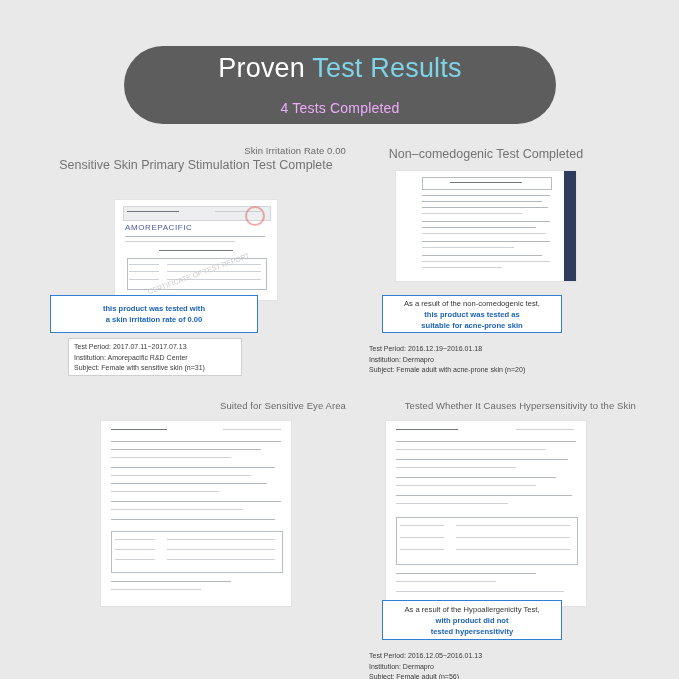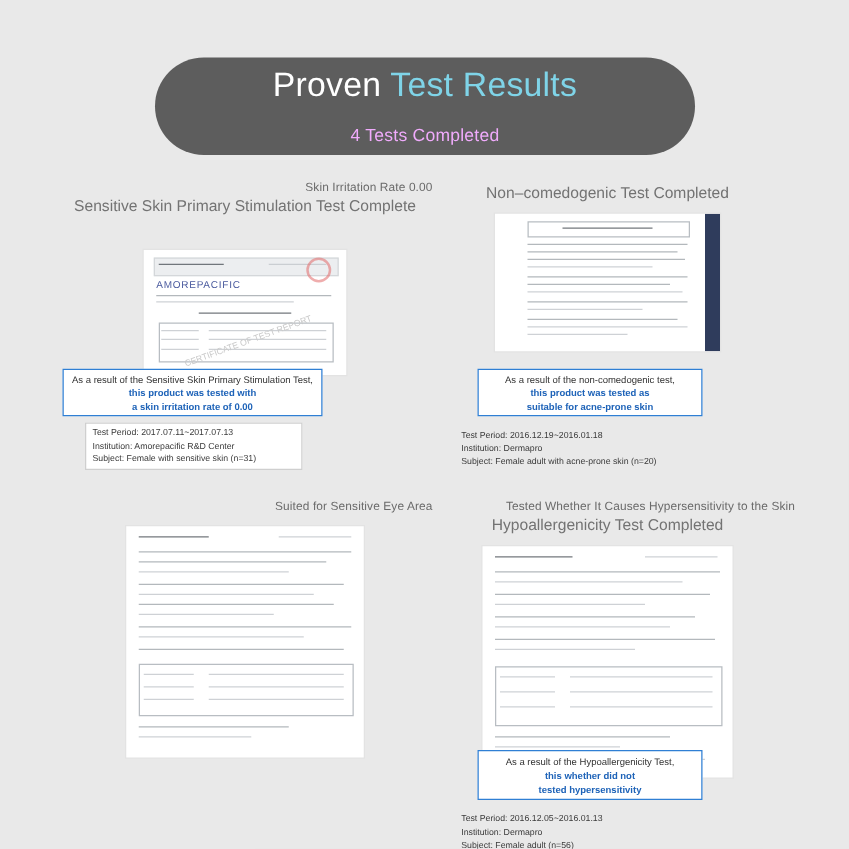--- a/index.html
+++ b/index.html
@@ -213,21 +213,20 @@
         <div class="ln lt" style="left:52px;top:64px;width:94px;"></div>
         <div class="ln lt" style="left:14px;top:71px;width:30px;"></div>
         <div class="ln lt" style="left:52px;top:71px;width:94px;"></div>
         <div class="ln lt" style="left:14px;top:79px;width:30px;"></div>
         <div class="ln lt" style="left:52px;top:79px;width:94px;"></div>
         <div class="stamp" style="right:12px;top:6px;width:16px;height:16px;"></div>
         <div class="watermark" style="left:30px;top:70px;">CERTIFICATE OF TEST REPORT</div>
       </div>
 
       <div class="callout" style="left:4px;top:150px;width:208px;height:38px;">
-        <div class="l">As a result of the Sensitive Skin Primary Stimulation Test,</div>
         <div class="l hi">this product was tested with</div>
         <div class="l hi">a skin irritation rate of 0.00</div>
       </div>
 
       <div class="meta" style="left:22px;top:193px;width:174px;height:38px;">
         <div class="m">Test Period: 2017.07.11~2017.07.13</div>
         <div class="m">Institution: Amorepacific R&amp;D Center</div>
         <div class="m">Subject: Female with sensitive skin (n=31)</div>
       </div>
     </div>
@@ -290,21 +289,20 @@
         <div class="ln lt" style="left:14px;top:138px;width:40px;"></div>
         <div class="ln lt" style="left:66px;top:138px;width:108px;"></div>
         <div class="ln" style="left:10px;top:160px;width:120px;"></div>
         <div class="ln lt" style="left:10px;top:168px;width:90px;"></div>
       </div>
 
     </div>
 
     <div class="cell cell-br">
       <div class="cap-small">Tested Whether It Causes Hypersensitivity to the Skin</div>
-      <div class="cap-large">Hypoallergenicity Test Completed</div>
 
       <div class="cert cert-d">
         <div class="ln dk" style="left:10px;top:8px;width:62px;"></div>
         <div class="ln lt" style="left:130px;top:8px;width:58px;"></div>
         <div class="ln" style="left:10px;top:20px;width:180px;"></div>
         <div class="ln lt" style="left:10px;top:28px;width:150px;"></div>
         <div class="ln" style="left:10px;top:38px;width:172px;"></div>
         <div class="ln lt" style="left:10px;top:46px;width:120px;"></div>
         <div class="ln" style="left:10px;top:56px;width:160px;"></div>
         <div class="ln lt" style="left:10px;top:64px;width:140px;"></div>
@@ -317,21 +315,21 @@
         <div class="ln lt" style="left:70px;top:116px;width:114px;"></div>
         <div class="ln lt" style="left:14px;top:128px;width:44px;"></div>
         <div class="ln lt" style="left:70px;top:128px;width:114px;"></div>
         <div class="ln" style="left:10px;top:152px;width:140px;"></div>
         <div class="ln lt" style="left:10px;top:160px;width:100px;"></div>
         <div class="ln lt" style="left:10px;top:170px;width:168px;"></div>
       </div>
 
       <div class="callout" style="left:46px;top:200px;width:180px;height:40px;">
         <div class="l">As a result of the Hypoallergenicity Test,</div>
-        <div class="l hi">this whether did not</div>
+        <div class="l hi">with product did not</div>
         <div class="l hi">tested hypersensitivity</div>
       </div>
 
       <div class="meta" style="left:28px;top:248px;width:190px;height:38px;border:none;background:transparent;">
         <div class="m">Test Period: 2016.12.05~2016.01.13</div>
         <div class="m">Institution: Dermapro</div>
         <div class="m">Subject: Female adult (n=56)</div>
       </div>
     </div>
 

